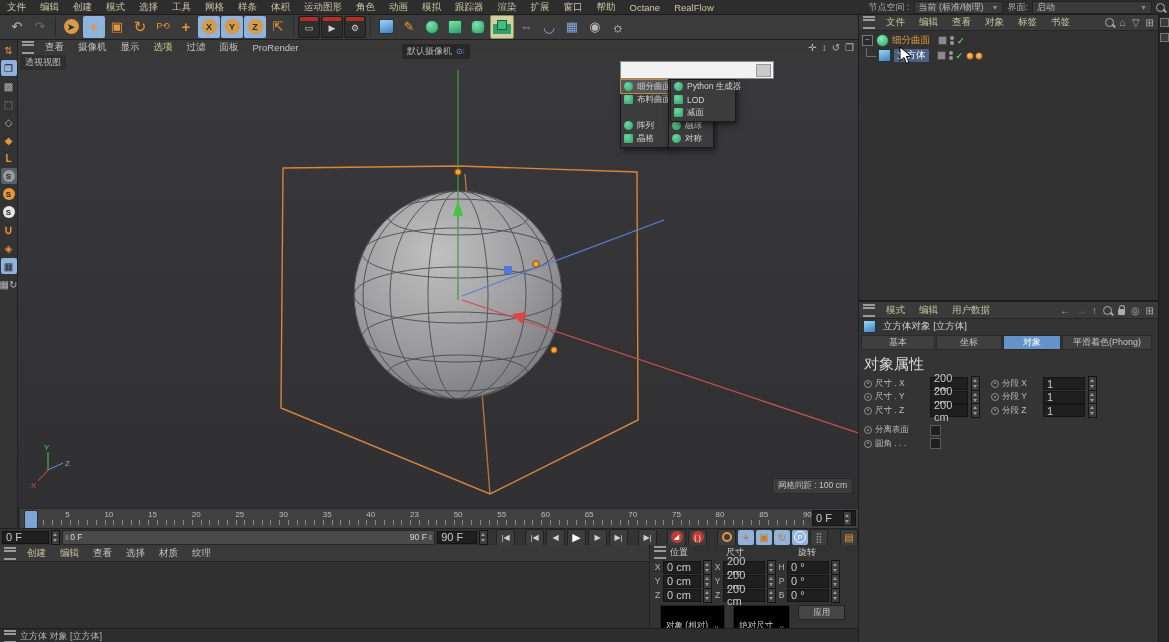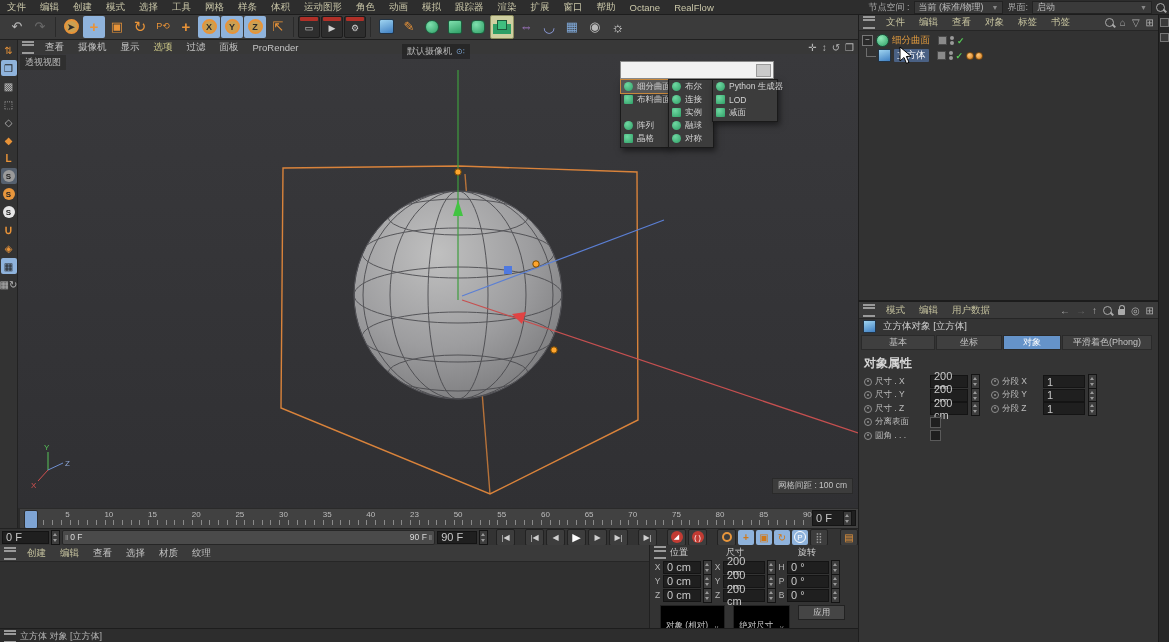--- a/index.html
+++ b/index.html
@@ -108,21 +108,21 @@
   .dots2{display:flex;flex-direction:column;gap:1px}
   .dots2 i{width:4px;height:4px;border-radius:50%;background:#9a9a9a}
   .chk{color:#57c957;font-size:9px;font-weight:bold}
   .tagdot{width:6px;height:6px;border-radius:50%;background:radial-gradient(circle at 35% 30%,#ffc87a,#d77e1e);border:1px solid #7a4a10}
   #splitter{left:858px;top:300px;width:300px;height:2px;background:#1c1c1c}
   #am{left:858px;top:302px;width:300px;height:340px;background:#343434;border-left:1px solid #1e1e1e;box-sizing:border-box}
   #amtitle{display:flex;align-items:center;gap:4px;height:15px;padding-left:4px;font-size:9.5px;color:#d0d0d0}
   #amtabs{display:flex;height:15px;padding:1px 2px 0 2px;gap:1px}
   .tab{flex:0 0 auto;display:flex;align-items:center;justify-content:center;background:#3f3f3f;border:1px solid #2a2a2a;font-size:9px;color:#c3c3c3;padding:0 10px;height:13px}
   .tab.sel{background:#6593c9;color:#fff}
-  .sect{font-size:12px;font-weight:bold;color:#d6d6d6;padding:5px 0 3px 5px}
+  .sect{font-size:15px;font-weight:normal;color:#d6d6d6;padding:5px 0 3px 5px}
   .frow{display:flex;align-items:center;height:13.5px;padding-left:5px;gap:3px;font-size:8.5px;color:#bdbdbd}
   .fdot{width:8px;height:8px;border:1.5px solid #8e8e8e;border-radius:50%;position:relative;flex:0 0 auto;box-sizing:border-box}
   .fdot::after{content:"";position:absolute;left:1.5px;top:1.5px;width:2px;height:2px;border-radius:50%;background:#8e8e8e}
   .fdot.dis{border-color:#5a5a5a}.fdot.dis::after{background:#5a5a5a}
   .flab{width:52px;white-space:nowrap}
   .flab.dis,.fval.dis{color:#6e6e6e}
   .fin{width:38px}
   .fin2{width:42px}
   .cbox{width:9px;height:9px;background:#1f1f1f;border:1px solid #5a5a5a}
   #rstrip{left:1158px;top:14px;width:11px;height:628px;background:#272727;border-left:1px solid #1a1a1a;display:flex;flex-direction:column;align-items:center;gap:6px;padding-top:4px;box-sizing:border-box}
@@ -429,21 +429,21 @@
     </div>
   <div class="ppitem">
       <span class="gic"></span>
       <span>融球</span>
     </div>
   <div class="ppitem">
       <span class="gic"></span>
       <span>对称</span>
     </div>
 </div>
-<div class="pp abs" style="left:712px;top:79px;width:64px;height:41px">
+<div class="pp abs" style="left:670px;top:79px;width:64px;height:41px">
   <div class="ppitem">
       <span class="gic"></span>
       <span>Python 生成器</span>
     </div>
   <div class="ppitem">
       <span class="gic sq"></span>
       <span>LOD</span>
     </div>
   <div class="ppitem">
       <span class="gic sq"></span>
@@ -741,21 +741,21 @@
         <span>200 cm</span>
       </div>
       <span class="spin"></span>
     <span class="fdot" style="margin-left:8px"></span>
     <span class="flab" style="width:38px">分段 Z</span>
     <div class="inbox fin2">
         <span>1</span>
       </div>
       <span class="spin"></span>
   </div>
-  <div class="frow" style="">
+  <div class="frow" style="margin-top:6px">
     <span class="fdot"></span>
     <span class="flab">分离表面</span>
     <span class="cbox"></span>
   </div>
   <div class="frow">
     <span class="fdot"></span>
     <span class="flab">圆角 . . .</span>
     <span class="cbox"></span>
   </div>
 </div>

